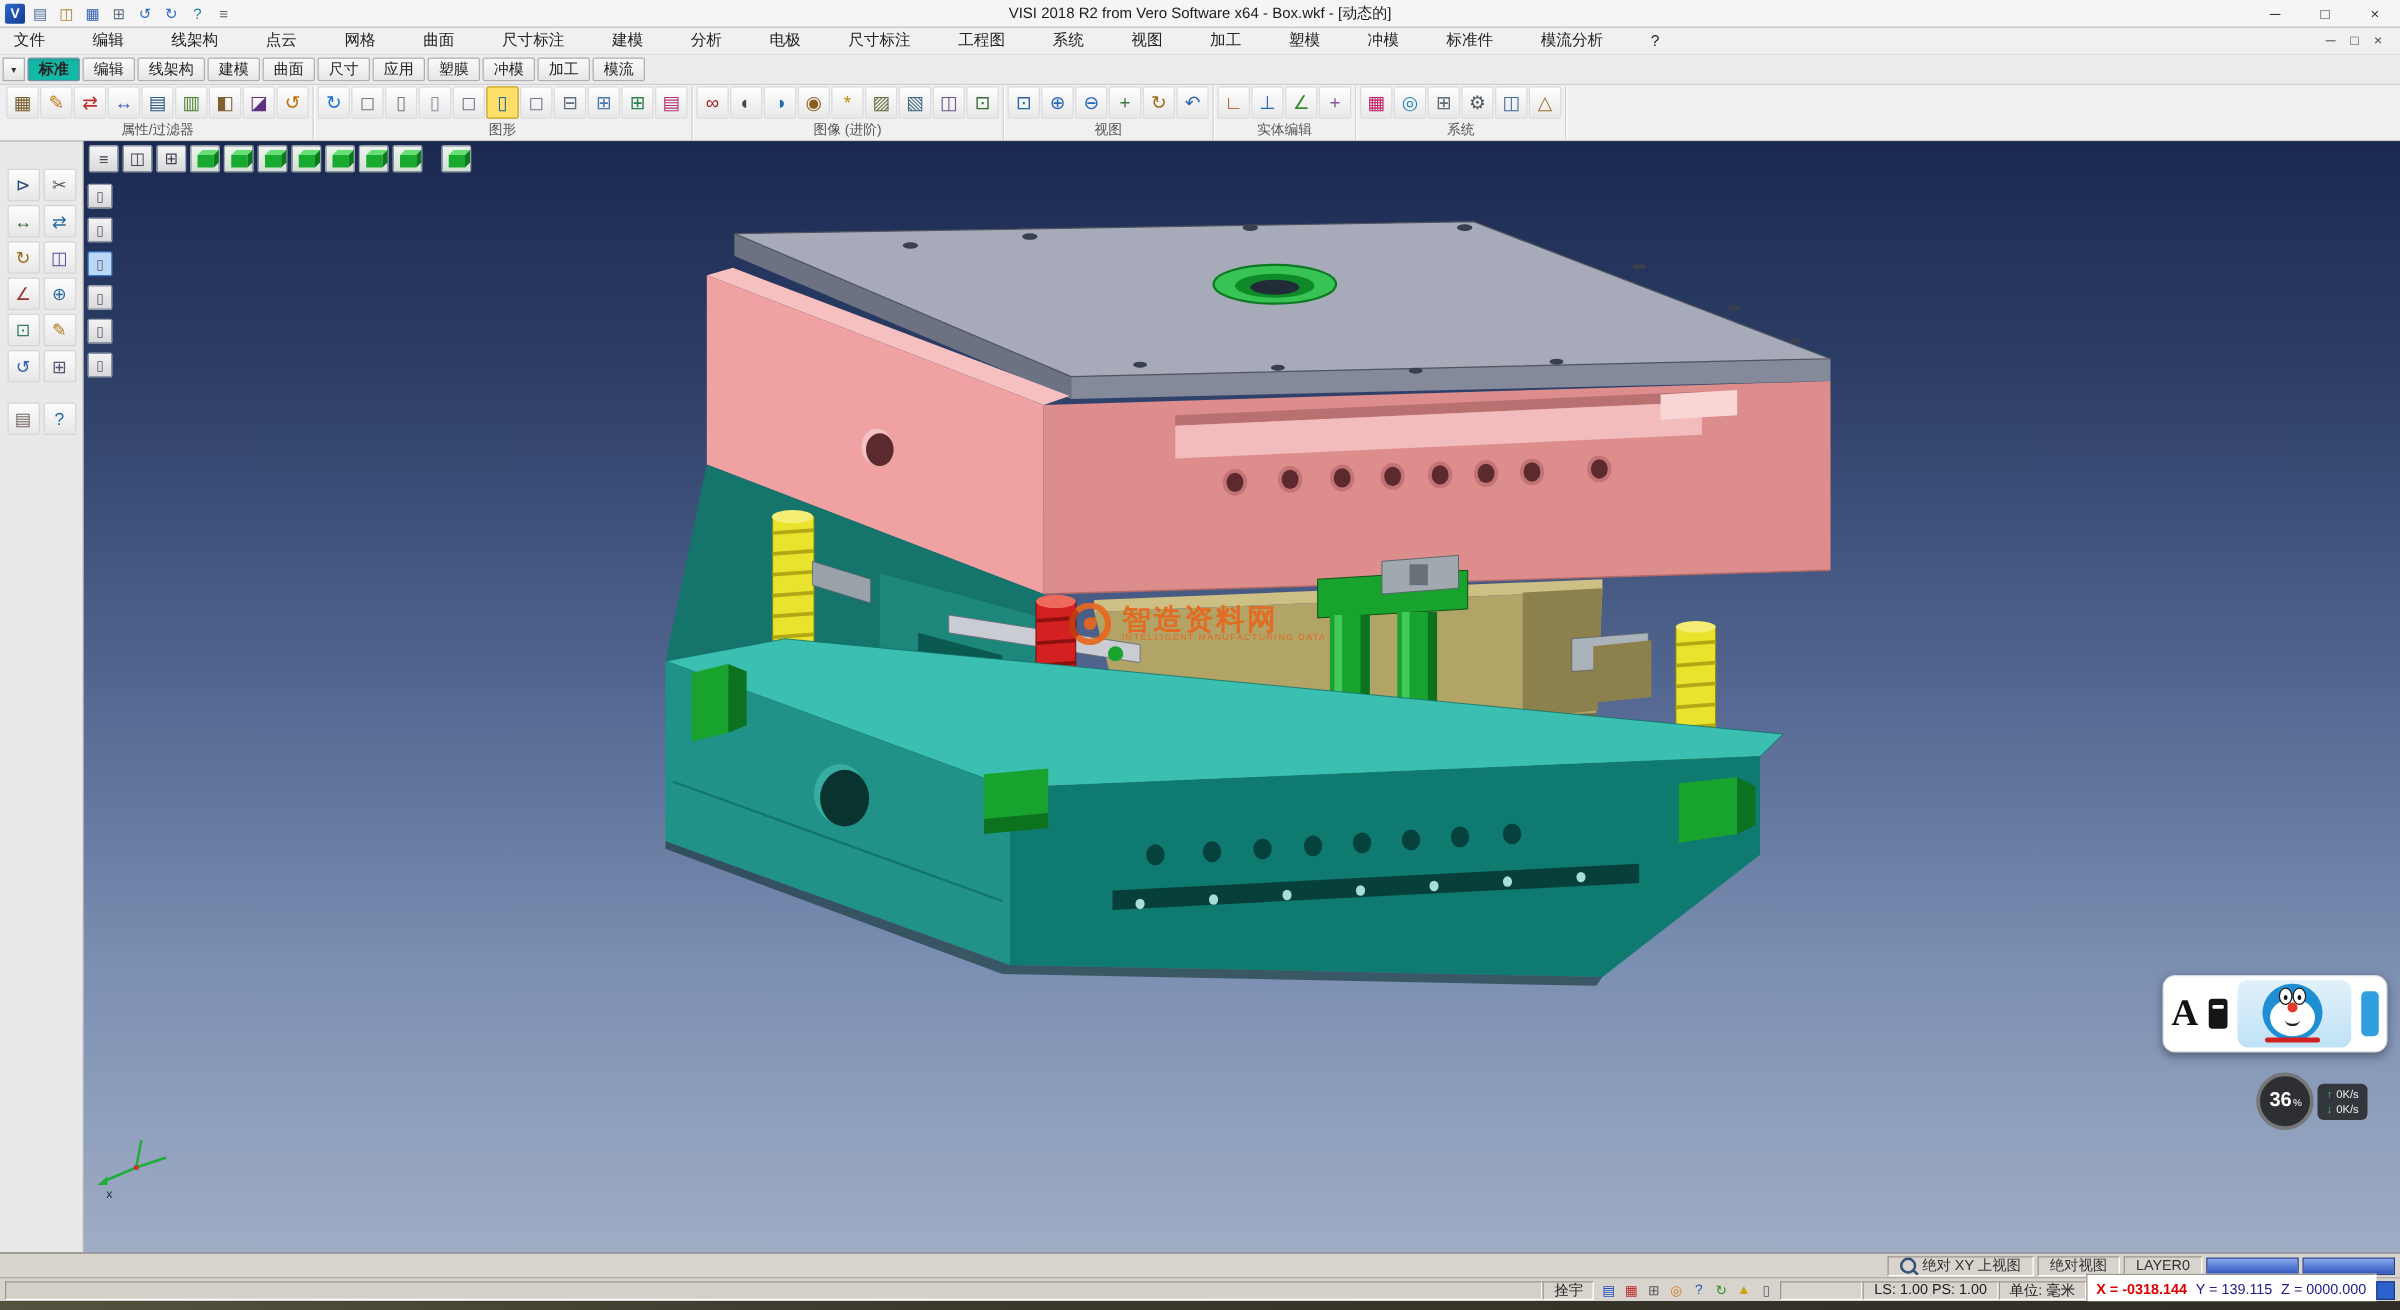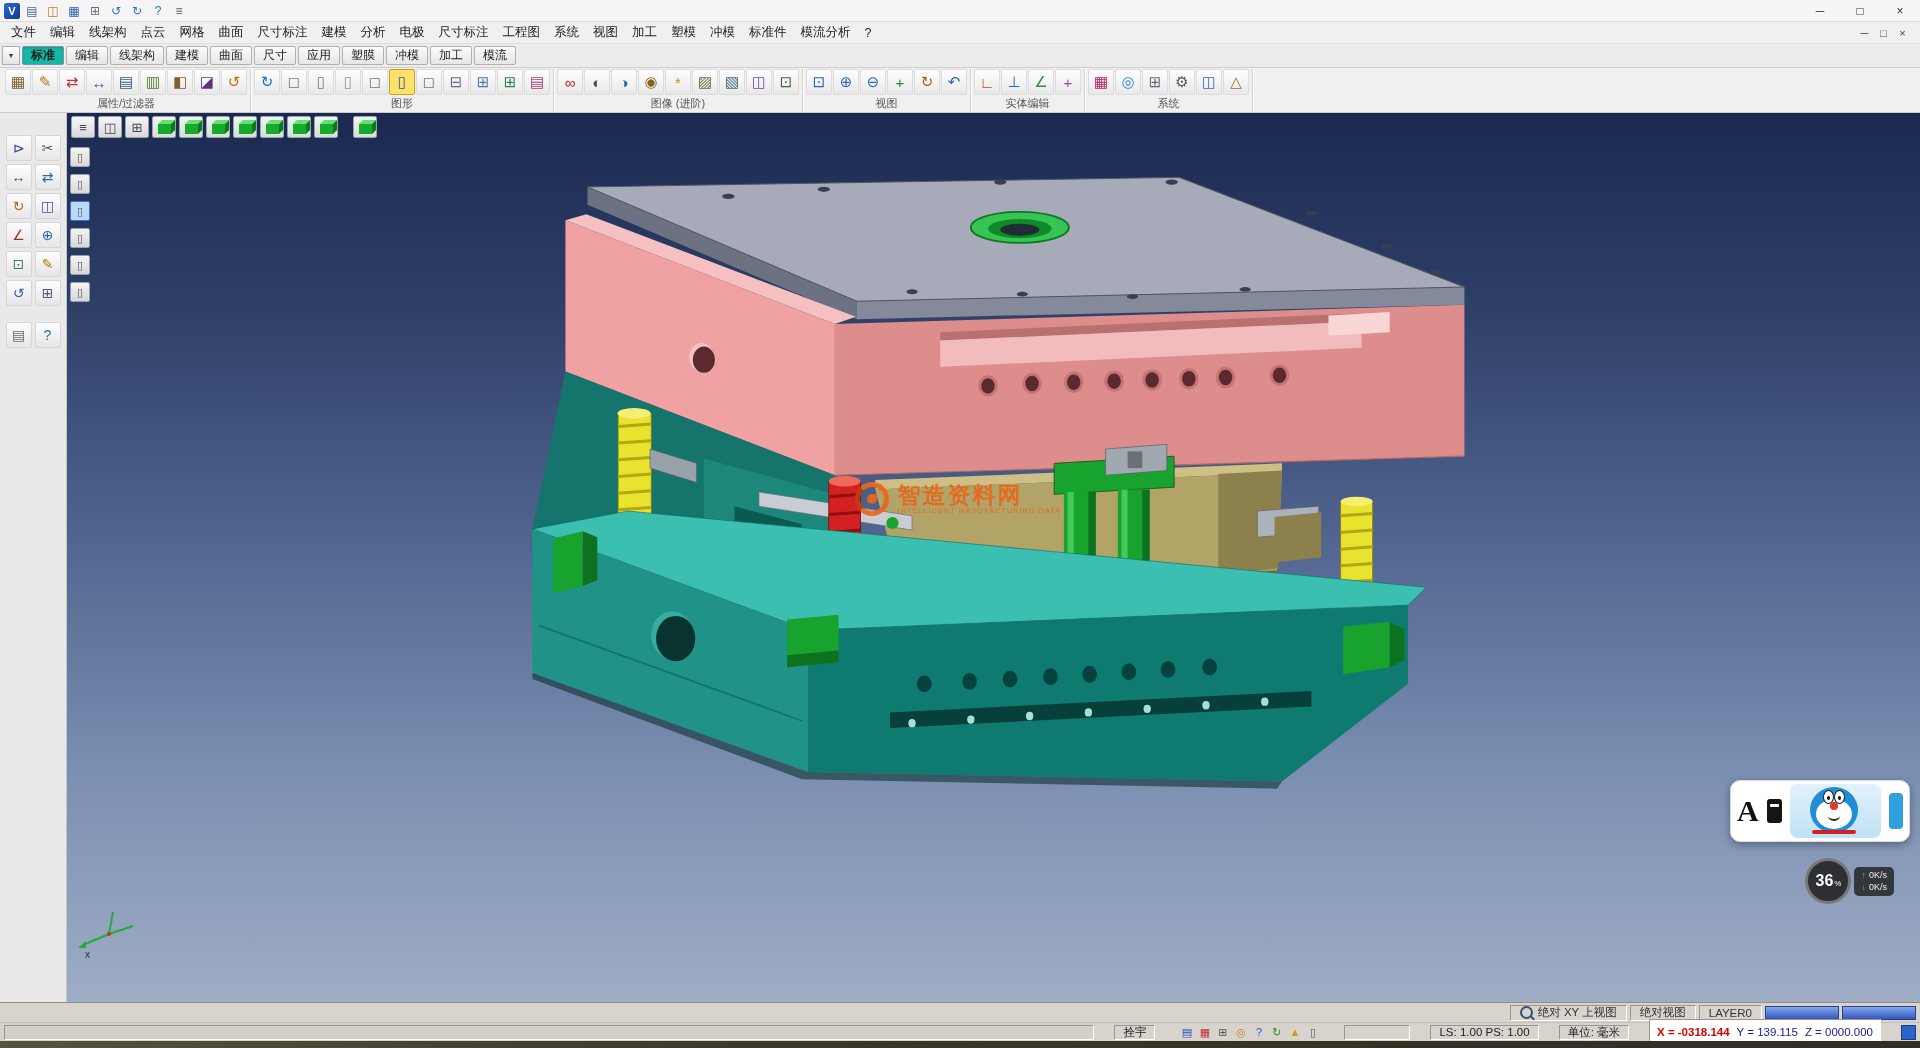--- a/index.html
+++ b/index.html
@@ -12,21 +12,21 @@
   .title-left{display:flex;align-items:center;gap:2px;padding-left:4px;z-index:2;}
   .app-logo{width:16px;height:16px;background:linear-gradient(135deg,#2e6ad0,#123a8a);color:#fff;font-size:11px;font-weight:bold;
             display:flex;align-items:center;justify-content:center;border-radius:2px;}
   .qbtn{width:20px;height:18px;display:flex;align-items:center;justify-content:center;font-size:12px;}
   .title-text{position:absolute;left:0;right:0;text-align:center;font-size:12px;color:#1a1a1a;pointer-events:none;}
   .win-controls{margin-left:auto;display:flex;z-index:2;}
   .wbtn{width:40px;height:21px;display:flex;align-items:center;justify-content:center;font-size:12px;color:#333;}
 
   
   .menubar{height:22px;background:#f0f0f0;border-bottom:1px solid #e0e0e0;display:flex;align-items:center;padding-left:4px;font-size:12.5px;flex:0 0 auto;box-sizing:border-box;}
-  .menu-items{display:flex;align-items:flex-start;height:100%;}
+  .menu-items{display:flex;align-items:flex-start;height:100%;gap:24px;}
   .menu-item{padding:0 7px;height:100%;display:flex;align-items:center;white-space:nowrap;}
   .mdi{margin-left:auto;display:flex;align-items:center;padding-right:8px;color:#444;}
   .mdi span{width:19px;text-align:center;font-size:11px;}
 
   
   .tabbar{height:24px;background:#ececec;border-bottom:1px solid #cfcfcf;display:flex;align-items:center;padding:0 2px;gap:2px;flex:0 0 auto;box-sizing:border-box;}
   .tab-drop{width:16px;height:17px;border:1px solid #adadad;background:linear-gradient(#fdfdfd,#e4e4e4);font-size:8px;display:flex;align-items:center;justify-content:center;color:#333;}
   .tabs{display:flex;gap:2px;align-items:center;}
   .tab{font-size:12px;height:17px;padding:0 8px;border:1px solid #b0b0b0;background:linear-gradient(#fbfbfb,#e6e6e6);
        display:flex;align-items:center;border-radius:2px;white-space:nowrap;color:#222;}
@@ -111,21 +111,21 @@
   
   .status1{height:20px;background:#d8d4cd;border-top:1px solid #8f8f8f;display:flex;align-items:center;justify-content:flex-end;
            padding:0 4px;font-size:11.5px;color:#333;gap:3px;flex:0 0 auto;box-sizing:border-box;}
   .s1-seg{height:16px;display:flex;align-items:center;padding:0 9px;border:1px solid #9a968e;border-bottom-color:#fff;border-right-color:#fff;
           white-space:nowrap;box-sizing:border-box;}
   .mag-icon{width:9px;height:9px;border:2px solid #35507a;border-radius:50%;position:relative;margin-right:5px;box-sizing:content-box;}
   .mag-icon::after{content:"";position:absolute;width:5px;height:2px;background:#35507a;transform:rotate(45deg);right:-4px;bottom:-2px;}
   .blue-bar{width:74px;height:14px;background:linear-gradient(180deg,#86a8ec,#3156bd);border:1px solid #24408f;box-sizing:border-box;}
 
   .status2{height:19px;background:#d8d4cd;border-top:1px solid #c4c0b8;display:flex;align-items:center;padding:0 4px;font-size:11.5px;
-           color:#222;gap:20px;flex:0 0 auto;box-sizing:border-box;}
+           color:#222;gap:0;flex:0 0 auto;box-sizing:border-box;}
   .msg-box{flex:1;height:15px;border:1px solid #9a968e;border-bottom-color:#fff;border-right-color:#fff;background:#d4d0c8;box-sizing:border-box;}
   .s2-seg{height:15px;display:flex;align-items:center;padding:0 8px;border:1px solid #9a968e;border-bottom-color:#fff;border-right-color:#fff;
           white-space:nowrap;box-sizing:border-box;}
   .s2-icons{display:flex;align-items:center;gap:1px;padding:0 3px;}
   .sbtn{width:17px;height:16px;display:flex;align-items:center;justify-content:center;font-size:11px;}
   .coord-box{height:15px;background:#fff;border:1px solid #9a968e;border-bottom-color:#fff;border-right-color:#fff;
              display:flex;align-items:center;gap:7px;padding:12px 7px;box-sizing:border-box;white-space:nowrap;}
   .coord-x{color:var(--coord-red);font-weight:bold;}
   .coord-y,.coord-z{color:var(--coord-navy);}
   .blue-chip{width:15px;height:15px;background:var(--accent-blue);border:1px solid #1a3a88;box-sizing:border-box;}
@@ -159,20 +159,21 @@
 
         <span class="qbtn" style="color: rgb(48, 112, 192);">↺</span>
 
         <span class="qbtn" style="color: rgb(48, 112, 192);">↻</span>
 
         <span class="qbtn" style="color: rgb(32, 128, 160);">?</span>
 
         <span class="qbtn" style="color: rgb(85, 96, 102);">≡</span>
       </span>
   </div>
+  <div class="title-text">VISI 2018 R2 from Vero Software x64 - Box.wkf - [动态的]</div>
   <div class="win-controls">
     <span class="wbtn">─</span>
     <span class="wbtn">□</span>
     <span class="wbtn">×</span>
   </div>
 </div>
 
 <div class="menubar">
   <div class="menu-items">
 

